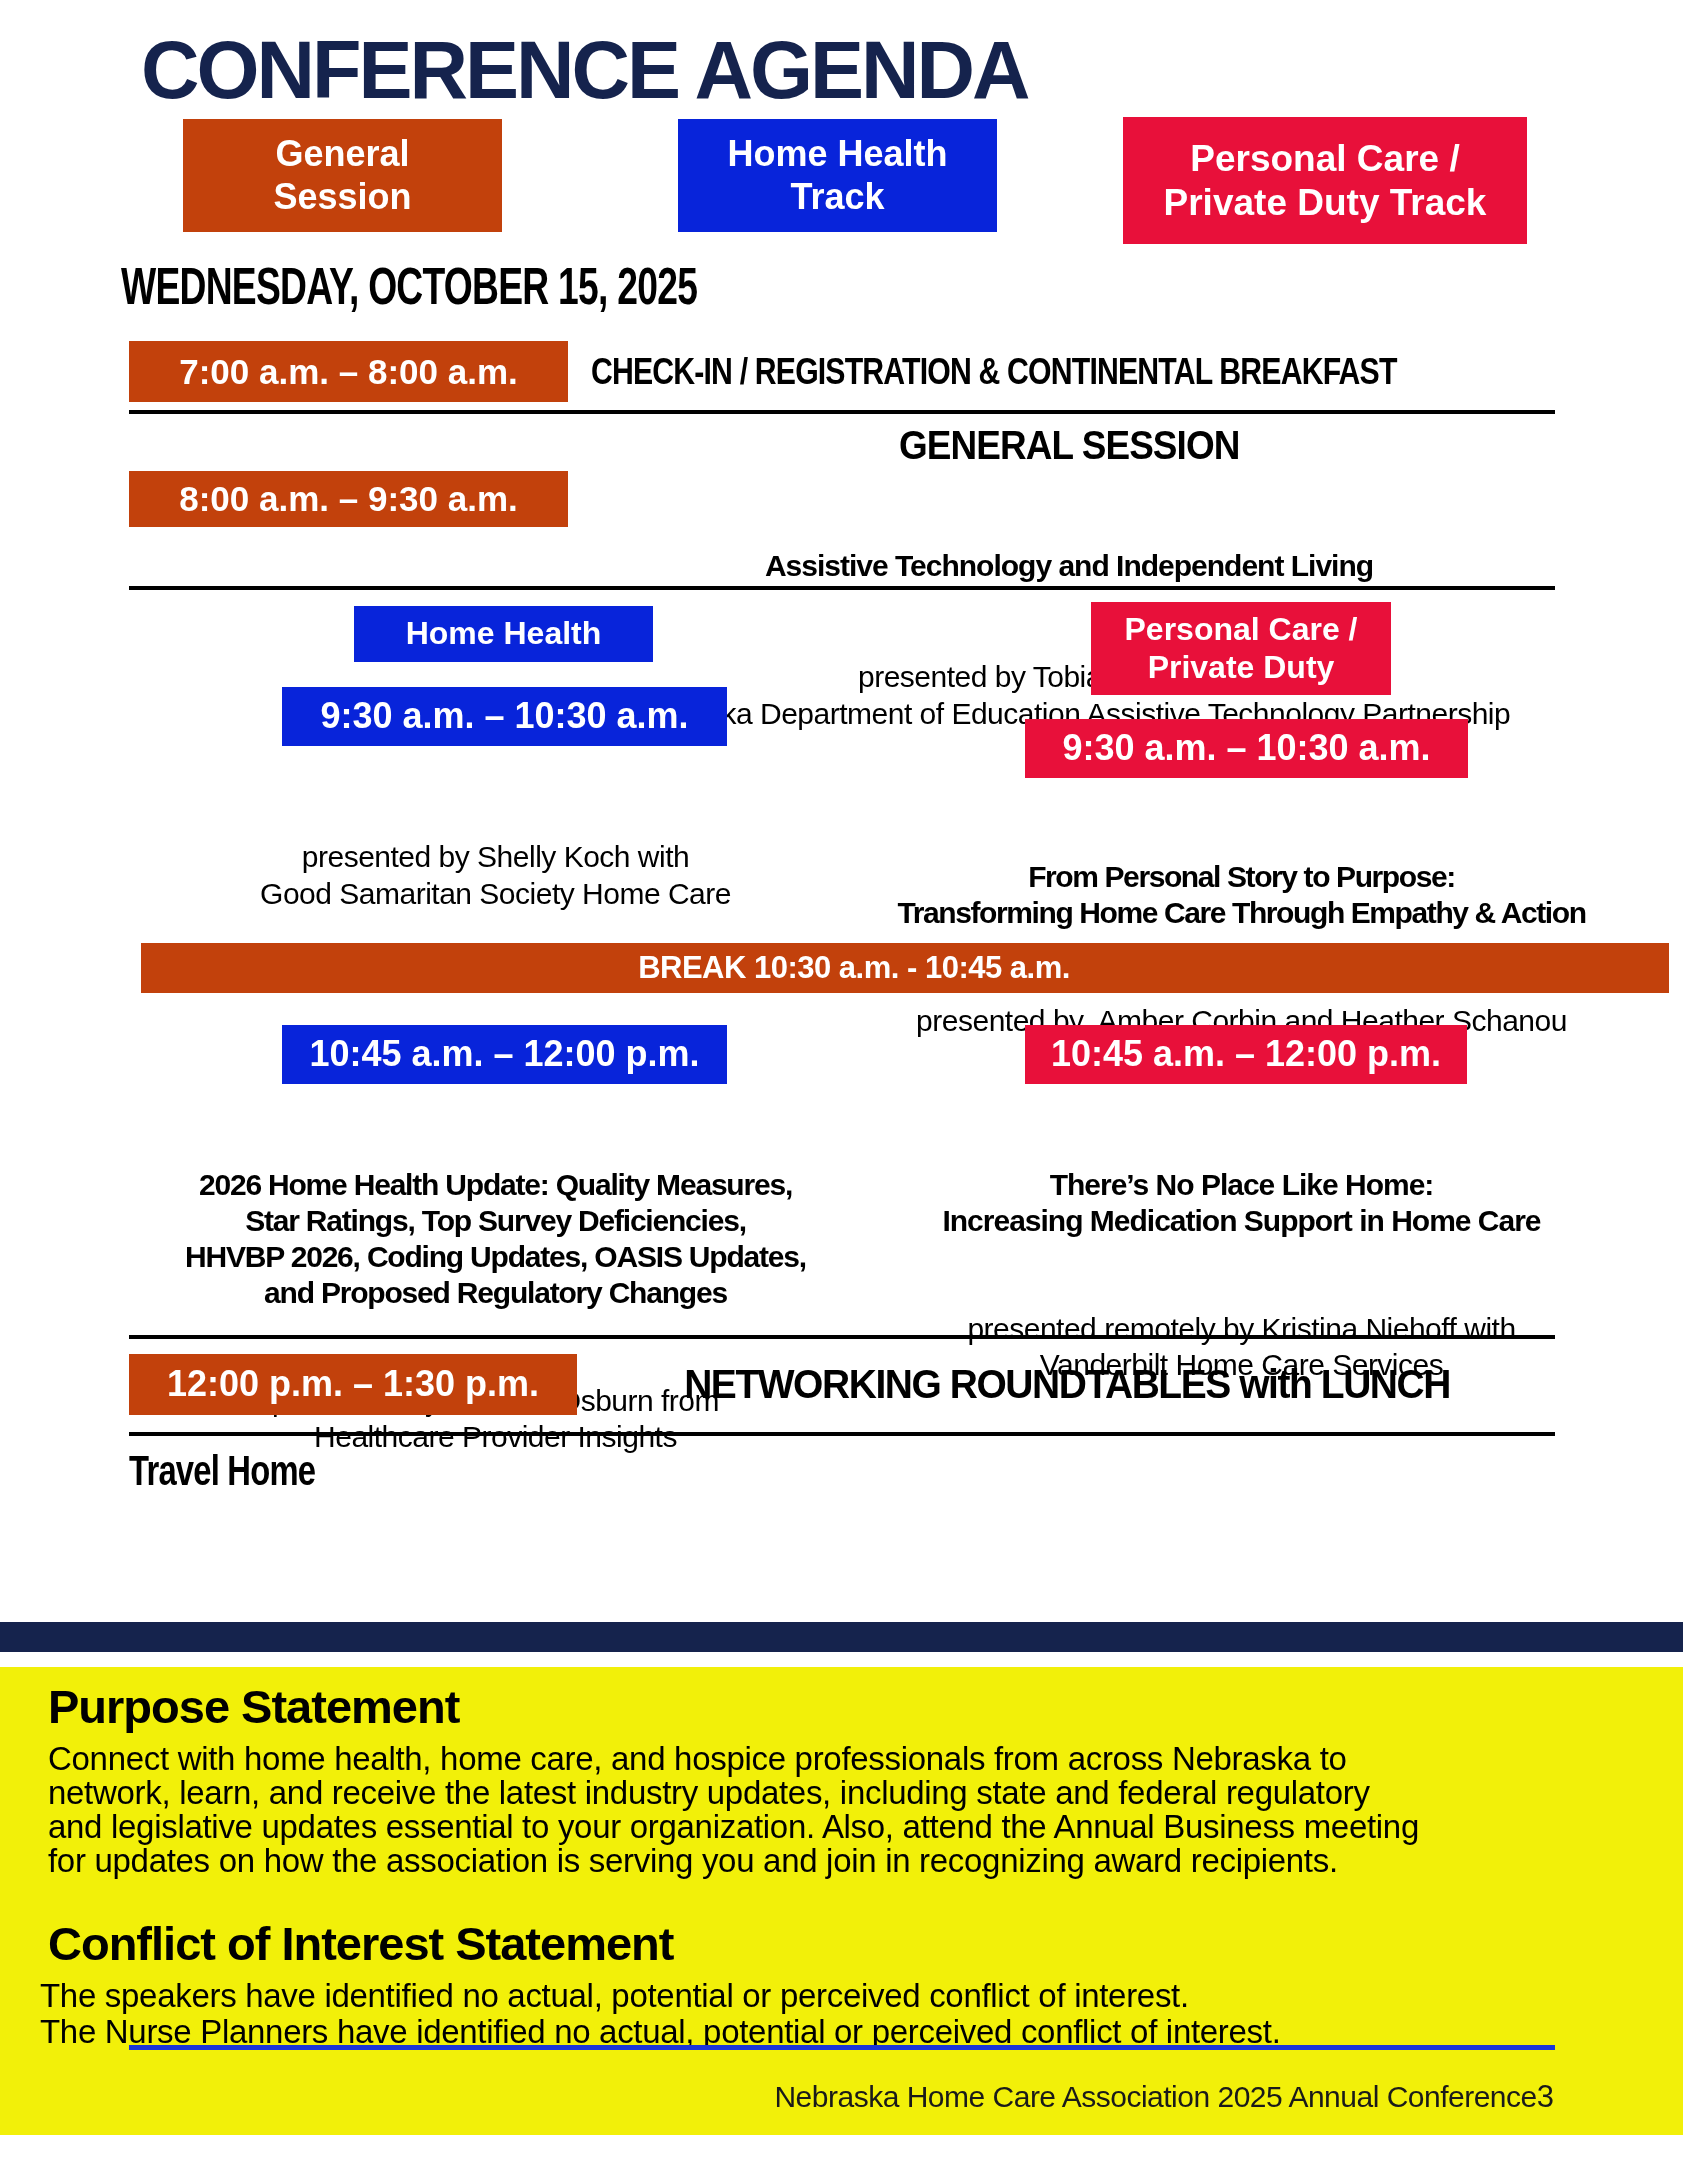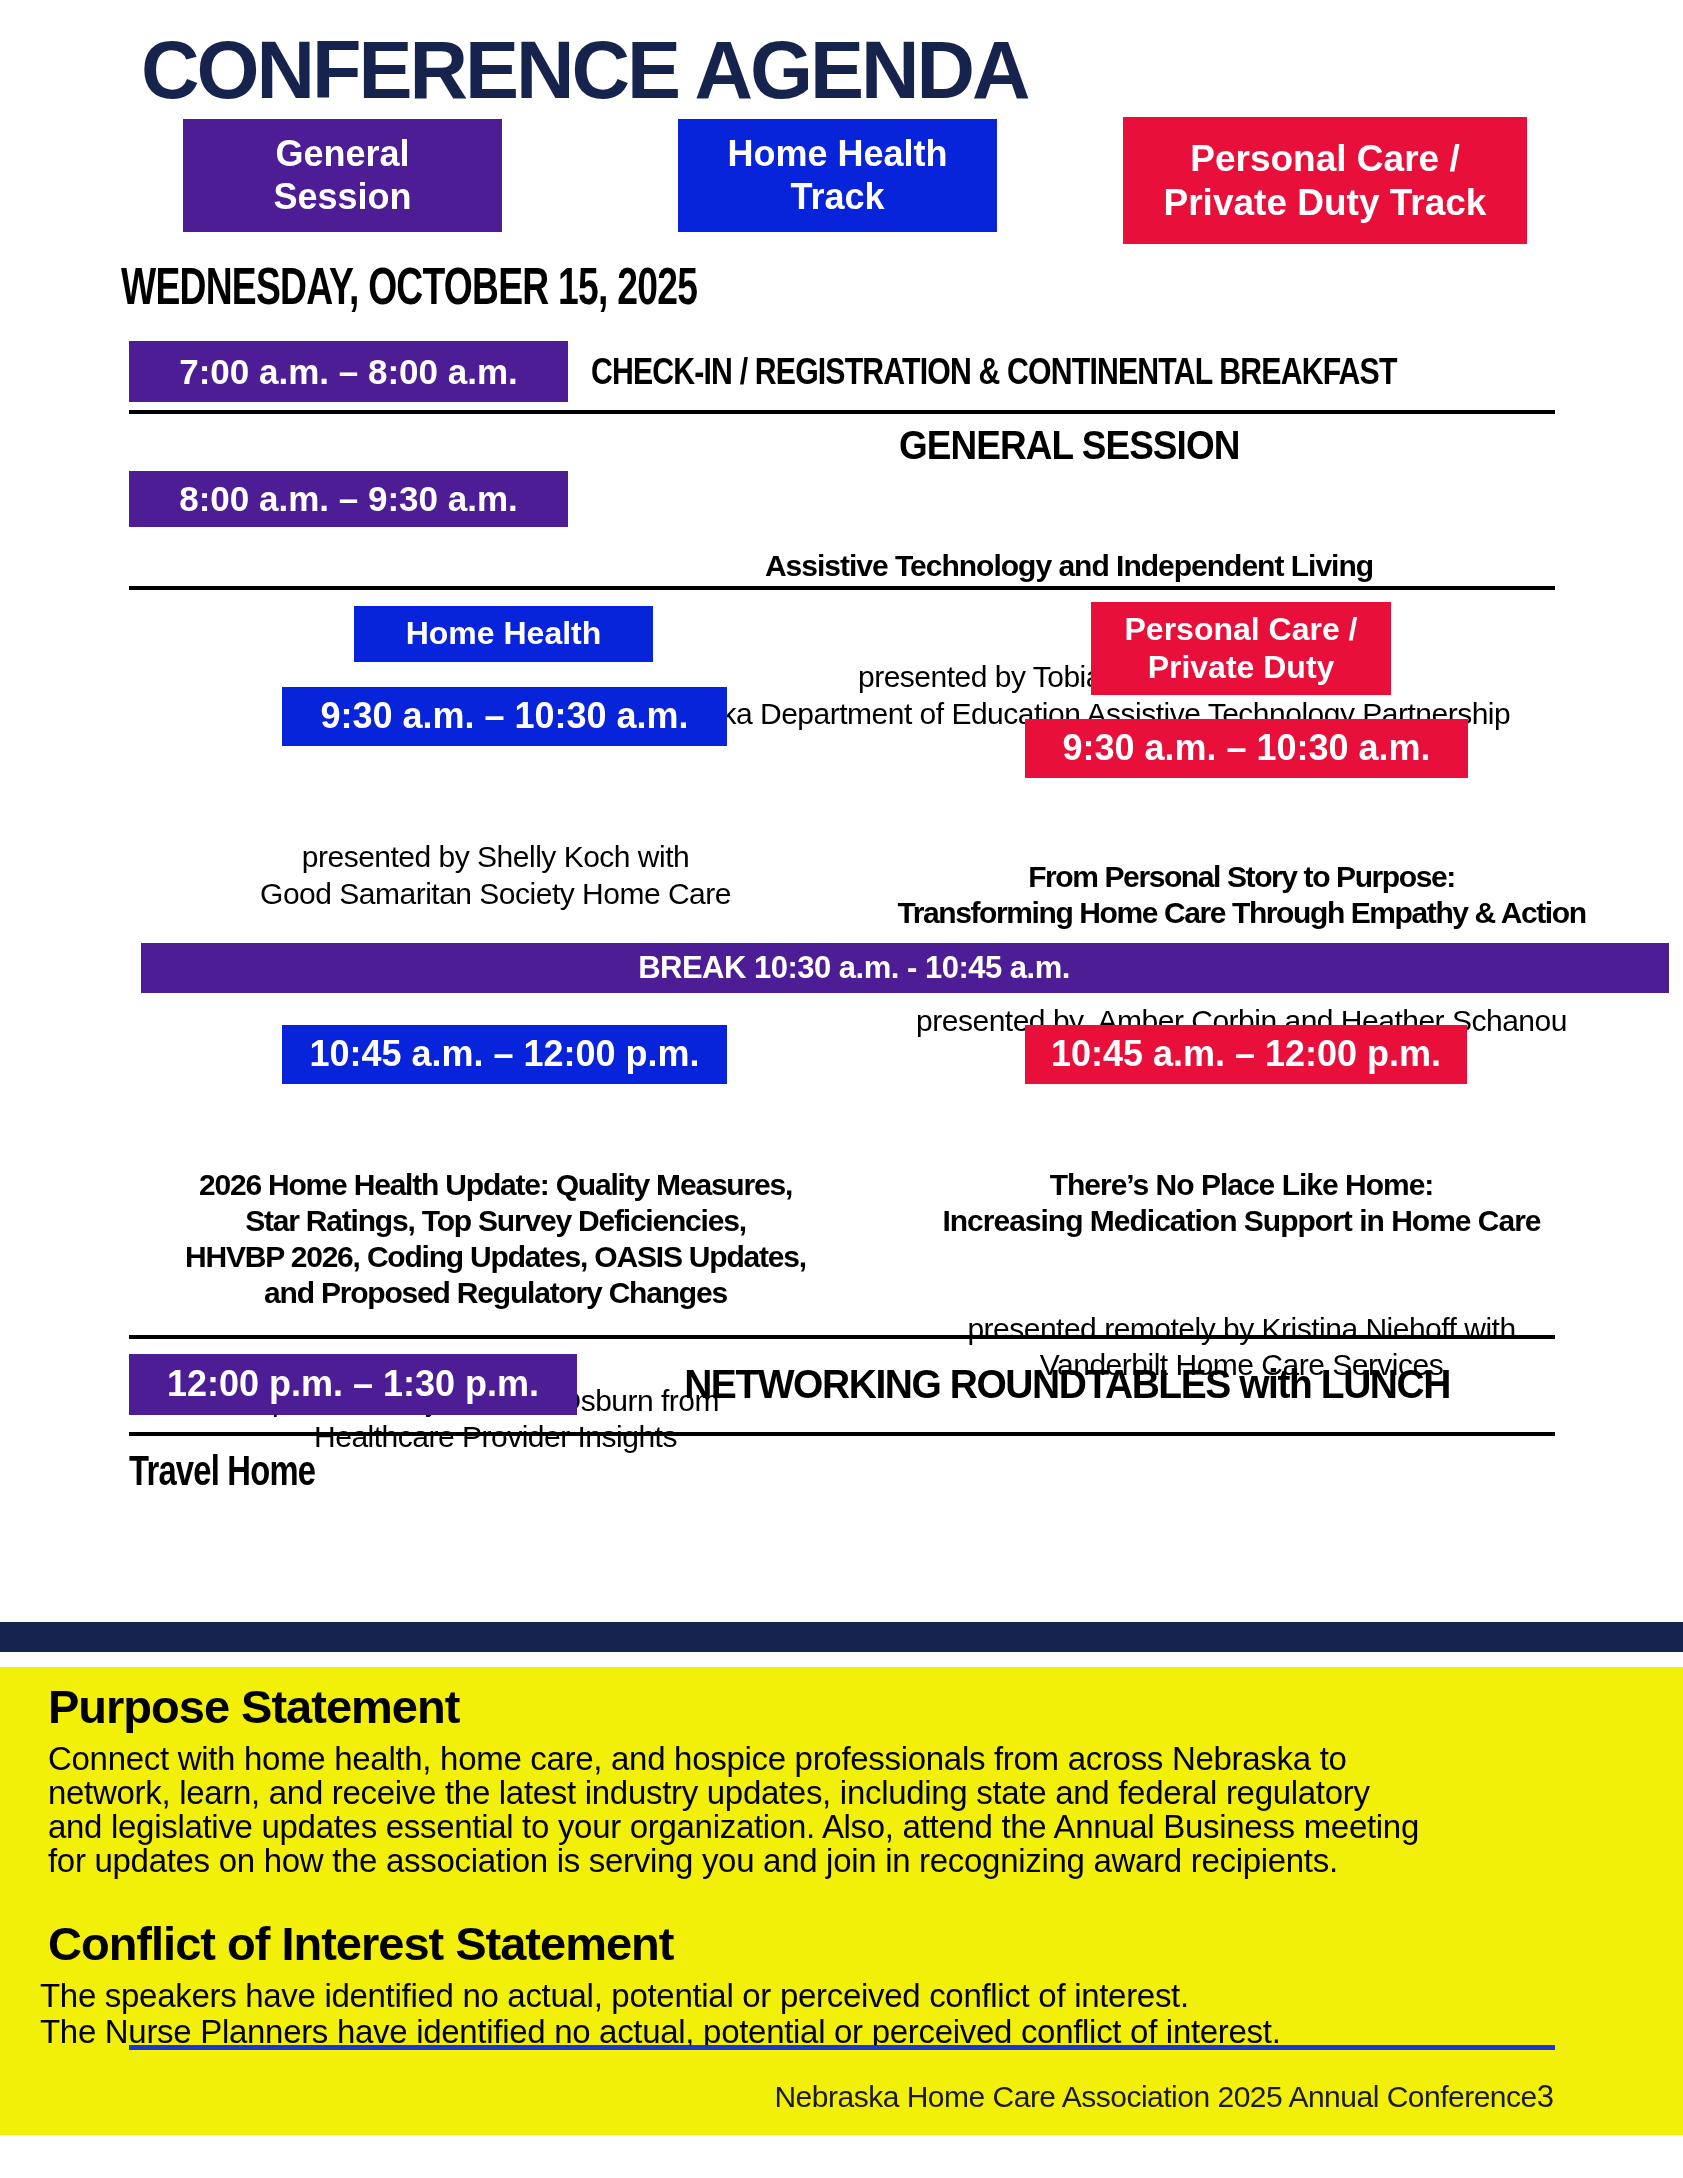--- a/index.html
+++ b/index.html
@@ -5,21 +5,21 @@
   html,body{margin:0;padding:0;background:#ffffff;}
   #page{
     position:relative;width:1683px;height:2178px;background:#ffffff;
     font-family:"Liberation Sans",sans-serif;color:#000;overflow:hidden;
   }
   .abs{position:absolute;}
   .badge{
     display:flex;align-items:center;justify-content:center;text-align:center;
     color:#ffffff;font-weight:bold;white-space:pre;line-height:1.18;
   }
-  .purple{background:#4c1d95;}
+  .purple{background:#c2410c;}
   .blue{background:#0824DA;}
   .red{background:#E8103A;}
   .hline{background:#000;height:4px;}
   .cond{transform-origin:left center;display:inline-block;}
   .pre{white-space:pre;}
   .session{
     white-space:pre;text-align:center;font-size:30px;line-height:37px;letter-spacing:-0.5px;
   }
   .session .t{font-weight:bold;letter-spacing:-1px;}
   .title-navy{color:#15234D;font-weight:bold;}

